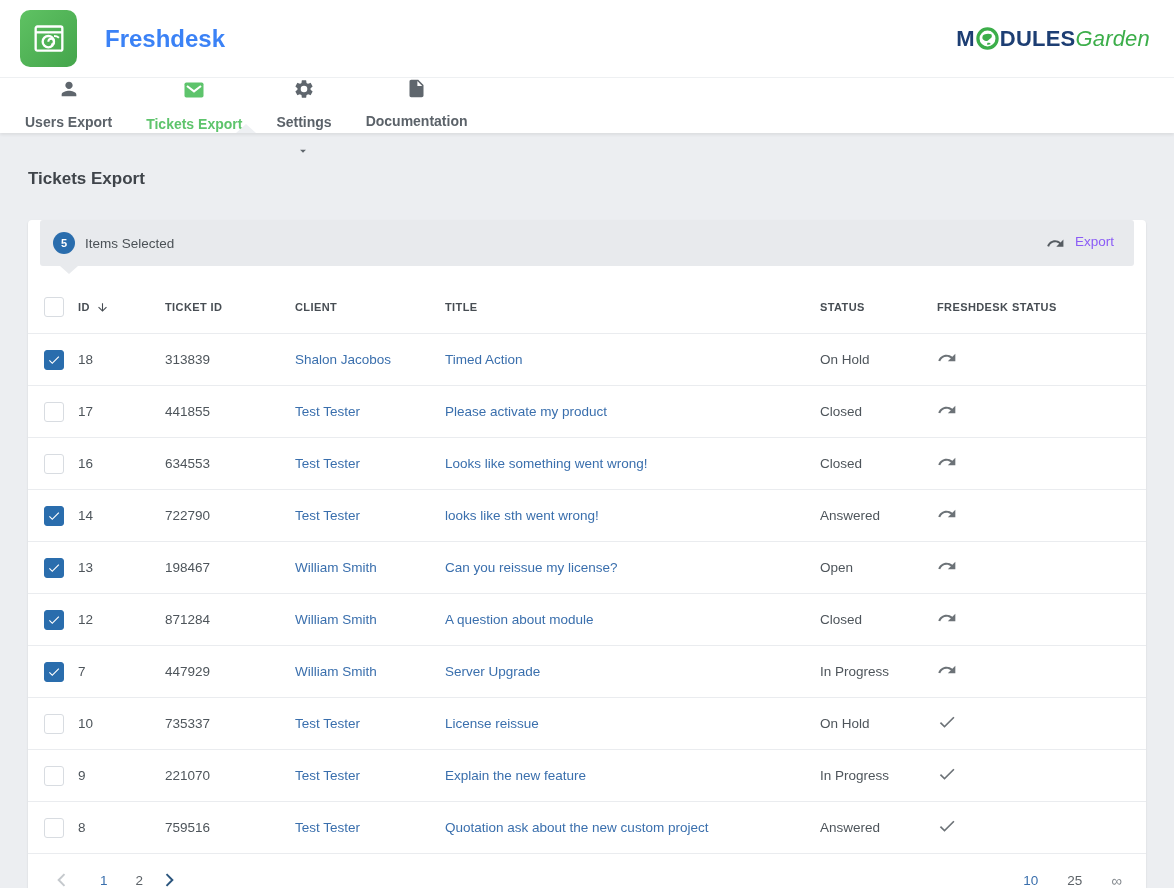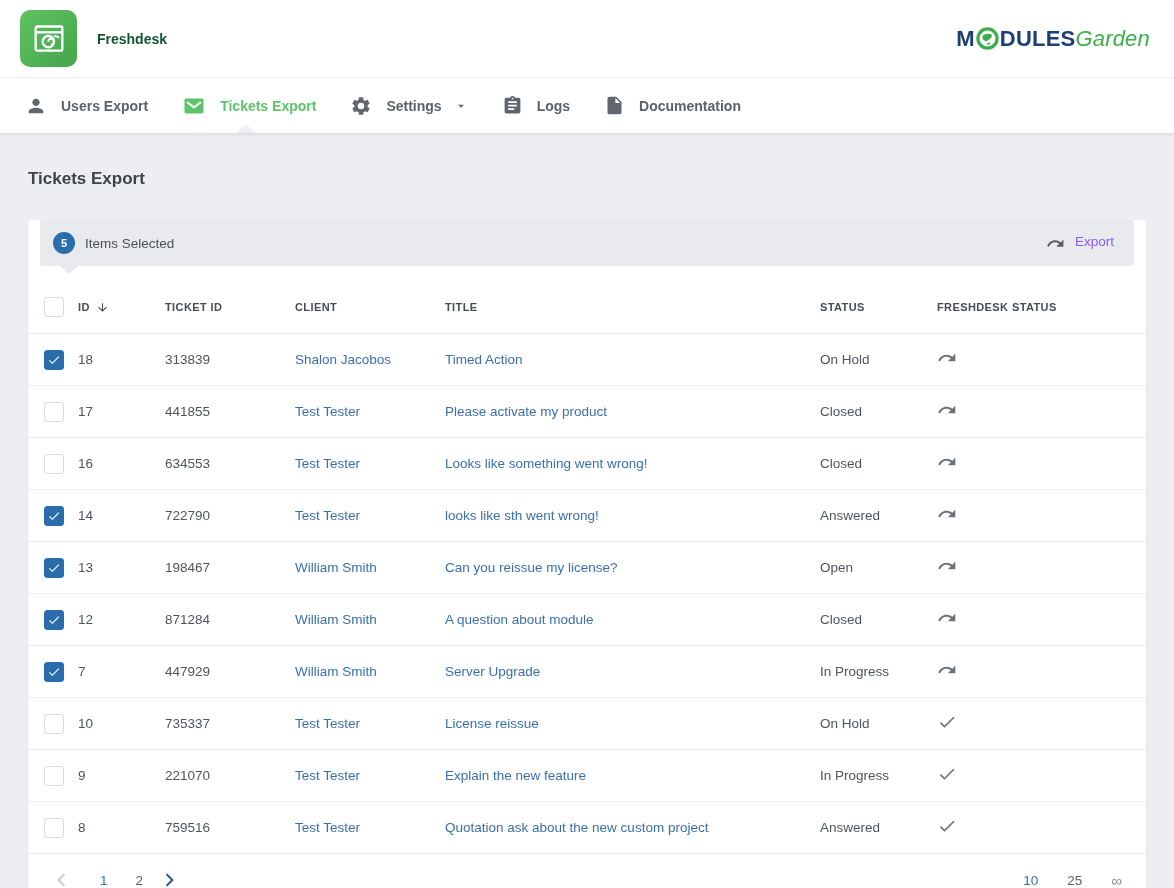--- a/index.html
+++ b/index.html
@@ -5,32 +5,32 @@
   * { margin:0; padding:0; box-sizing:border-box; }
   html,body { width:1174px; height:888px; overflow:hidden;
     font-family:"Liberation Sans","DejaVu Sans",sans-serif;
     background:#eceef1; }
 
   
   .app-header { height:77px; background:#fff; display:flex; align-items:center; padding:0 24px 0 20px; position:relative; }
   .app-logo { width:57px; height:57px; border-radius:10px;
     background:linear-gradient(135deg,#5fc263,#44a54b);
     display:flex; align-items:center; justify-content:center; flex:0 0 auto; }
-  .app-title { margin-left:20px; font-size:14px; font-weight:bold; color:#14532d; }
+  .app-title { margin-left:28px; font-size:24px; font-weight:bold; color:#3b82f6; }
   .brand { margin-left:auto; display:flex; align-items:center; font-size:22px; letter-spacing:.2px; }
   .brand .navy { color:#1d3e73; font-weight:bold; }
   .brand .globe { margin:0 1px; display:flex; }
   .brand .green-it { color:#3cae4a; font-style:italic; font-weight:normal; }
 
   
   .nav-bar { height:56px; background:#fff; border-top:1px solid #eef0f2;
     box-shadow:0 2px 3px rgba(0,0,0,.07); display:flex; align-items:center;
     padding-left:25px; position:relative; z-index:2; }
   .nav-item { display:flex; align-items:center; gap:14px; padding:0 17px; height:100%;
-    cursor:pointer; font-size:14px; font-weight:bold; color:#5b6269; }
+    cursor:pointer; font-size:14px; font-weight:bold; color:#5b6269;flex-direction:column; }
   .nav-item:first-child { padding-left:0; }
   .nav-item svg { flex:0 0 auto; }
   .nav-item.active { color:var(--accent,#5ec46c); }
   .nav-caret { margin-left:-2px; }
   .nav-notch { position:absolute; bottom:0; left:236px; width:0; height:0;
     border-left:10px solid transparent; border-right:10px solid transparent;
     border-bottom:9px solid #eef0f3; }
 
   
   .page-title { margin:36px 0 0 28px; font-size:17px; font-weight:bold; color:#3f444a; }
@@ -119,26 +119,20 @@
     <span>Tickets Export</span>
   </div>
   <div class="nav-item">
     <svg width="22" height="22" viewBox="0 0 24 24" fill="#5f666d">
       <path d="M19.14 12.94c.04-.3.06-.61.06-.94 0-.32-.02-.64-.07-.94l2.03-1.58a.49.49 0 0 0 .12-.61l-1.92-3.32a.49.49 0 0 0-.59-.22l-2.39.96c-.5-.38-1.03-.7-1.62-.94l-.36-2.54a.48.48 0 0 0-.48-.41h-3.84c-.24 0-.43.17-.47.41l-.36 2.54c-.59.24-1.13.57-1.62.94l-2.39-.96a.49.49 0 0 0-.59.22L2.74 8.87c-.12.21-.08.47.12.61l2.03 1.58c-.05.3-.09.63-.09.94s.02.64.07.94l-2.03 1.58a.49.49 0 0 0-.12.61l1.92 3.32c.12.22.37.29.59.22l2.39-.96c.5.38 1.03.7 1.62.94l.36 2.54c.05.24.24.41.48.41h3.84c.24 0 .44-.17.47-.41l.36-2.54c.59-.24 1.13-.56 1.62-.94l2.39.96c.22.08.47 0 .59-.22l1.92-3.32a.49.49 0 0 0-.12-.61l-2.01-1.58zM12 15.6A3.6 3.6 0 1 1 12 8.4a3.6 3.6 0 0 1 0 7.2z"></path>
     </svg>
     <span>Settings</span>
     <svg class="nav-caret" width="14" height="14" viewBox="0 0 24 24" fill="#5f666d">
       <path d="M7 10l5 5 5-5z"></path>
     </svg>
-  </div>
-  <div class="nav-item">
-    <svg width="21" height="21" viewBox="0 0 24 24" fill="#5f666d">
-      <path d="M19 3h-4.18C14.4 1.84 13.3 1 12 1c-1.3 0-2.4.84-2.82 2H5c-1.1 0-2 .9-2 2v14c0 1.1.9 2 2 2h14c1.1 0 2-.9 2-2V5c0-1.1-.9-2-2-2zm-7 0c.55 0 1 .45 1 1s-.45 1-1 1-1-.45-1-1 .45-1 1-1zm2 14H7v-2h7v2zm3-4H7v-2h10v2zm0-4H7V7h10v2z"></path>
-    </svg>
-    <span>Logs</span>
   </div>
   <div class="nav-item">
     <svg width="21" height="21" viewBox="0 0 24 24" fill="#5f666d">
       <path d="M14 2H6c-1.1 0-1.99.9-1.99 2L4 20c0 1.1.89 2 1.99 2H18c1.1 0 2-.9 2-2V8l-6-6zm-1 7V3.5L18.5 9H13z"></path>
     </svg>
     <span>Documentation</span>
   </div>
   <div class="nav-notch"></div>
 </div>
 

